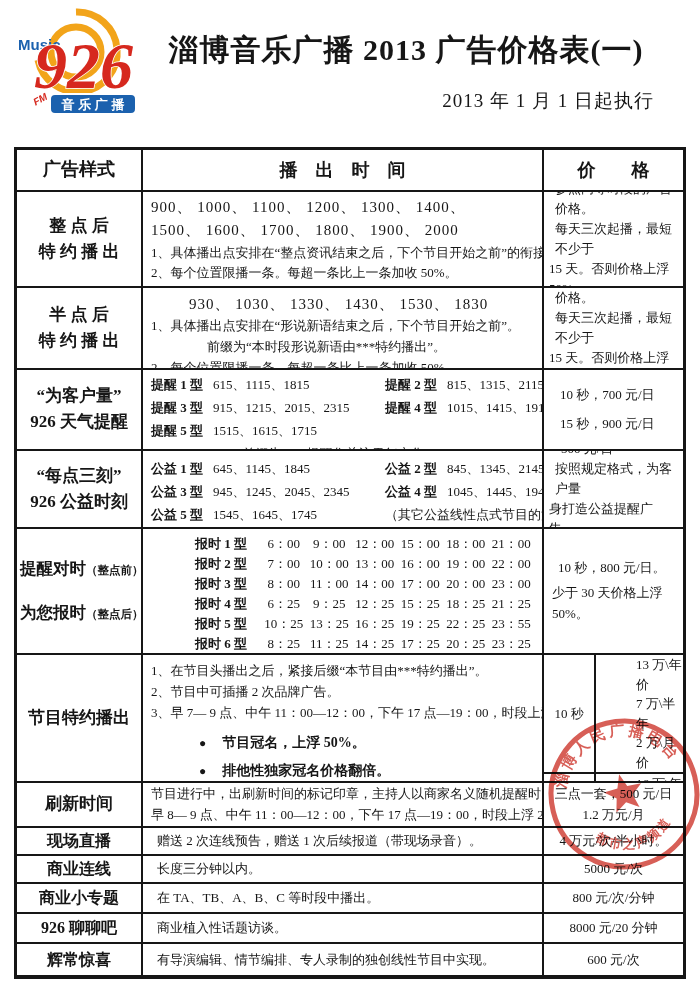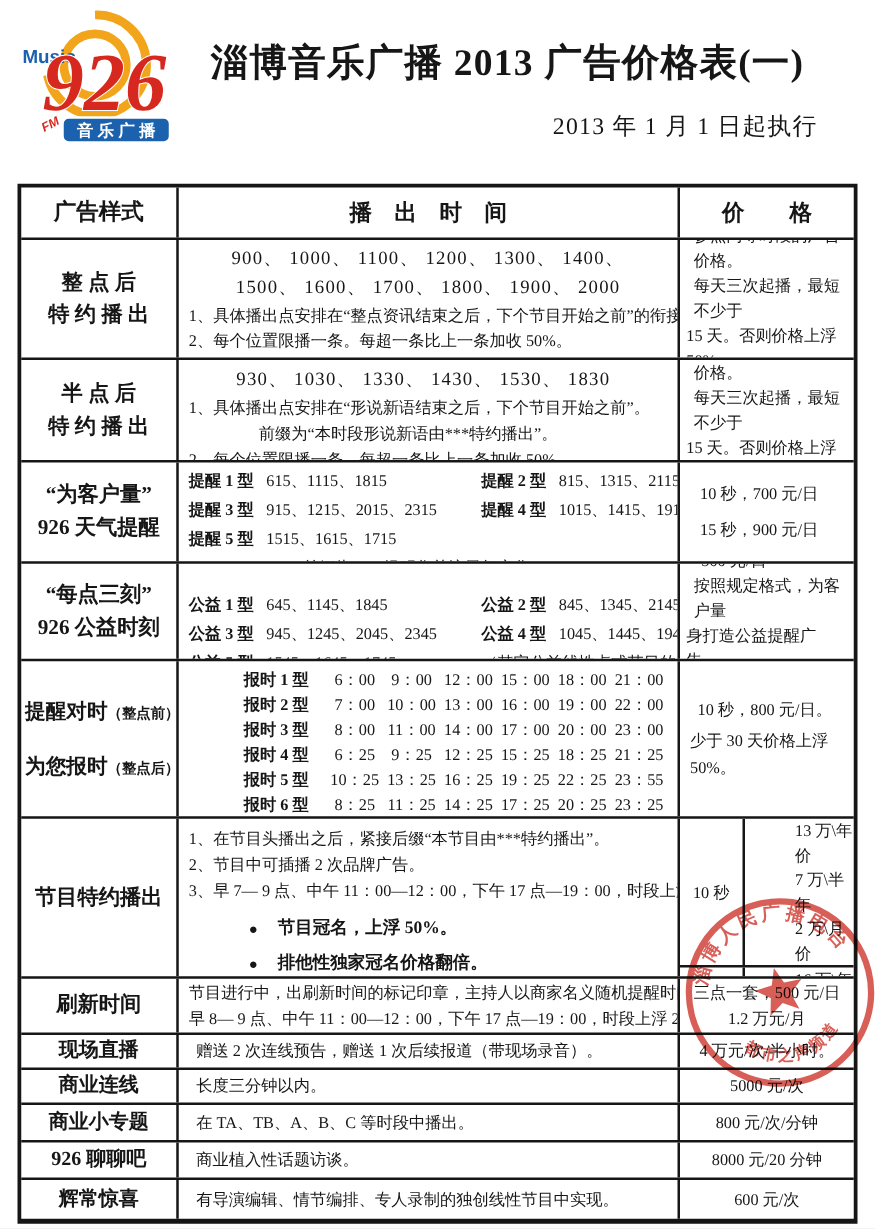--- a/index.html
+++ b/index.html
@@ -32,21 +32,21 @@
     display:flex; flex-direction:column; justify-content:center; align-items:center;
     gap:7px; font-weight:bold; font-size:17px; text-align:right; line-height:1.1;
   }
   .c2 { flex:1; border-right:2px solid #161616; padding:4px 8px; font-size:13px; line-height:1.5; overflow:hidden; }
   .c3 { width:139px; flex-shrink:0; font-size:13px; overflow:hidden; }
   .h-head{height:42px} .h-r1{height:96px} .h-r2{height:82px} .h-r3{height:81px}
   .h-r4{height:78px} .h-r5{height:126px} .h-r6{height:128px} .h-r7{height:45px}
   .h-r8{height:28px} .h-r9{height:28px} .h-r10{height:30px} .h-r11{height:30px} .h-r12{height:31px}
   .th { font-size:18px; font-weight:bold; display:flex; align-items:center; justify-content:center; }
   
-  .center-times { text-align:center; font-size:15px; letter-spacing:1px; line-height:1.55; }
+  .center-times { font-size:15px; letter-spacing:1px; line-height:1.55; }
   .note { font-size:13px; line-height:1.6; white-space:nowrap; }
   .note.ind { padding-left:56px; }
   .type-row { display:flex; align-items:baseline; line-height:1.75; font-size:13px; white-space:nowrap; }
   .type-lbl { width:62px; font-weight:bold; flex-shrink:0; }
   .type-val { width:172px; flex-shrink:0; }
   .type-val2 { flex:1; }
   .mid-footer { text-align:center; font-size:13px; margin-top:2px; }
   .time-grid { display:grid; grid-template-columns:66px repeat(6,1fr); row-gap:2.5px; font-size:13px; line-height:1.35; padding-top:2px;margin-left:44px; }
   .time-grid .tlabel { font-weight:bold; }
   .time-grid .tcell { text-align:center; }
@@ -176,21 +176,21 @@
           <span>15 秒，900 元/日</span>
         </div>
       </div>
     </div>
 
     <div class="tr h-r4">
       <div class="c1">
         <span>“每点三刻”</span>
         <span>926 公益时刻</span>
       </div>
-      <div class="c2" style="padding-top:22px">
+      <div class="c2" style="padding-top:7px">
         <div class="type-row">
           <span class="type-lbl">公益 1 型</span>
           <span class="type-val">645、1145、1845</span>
           <span class="type-lbl">公益 2 型</span>
           <span class="type-val2">845、1345、2145、2445</span>
         </div>
         <div class="type-row">
           <span class="type-lbl">公益 3 型</span>
           <span class="type-val">945、1245、2045、2345</span>
           <span class="type-lbl">公益 4 型</span>

